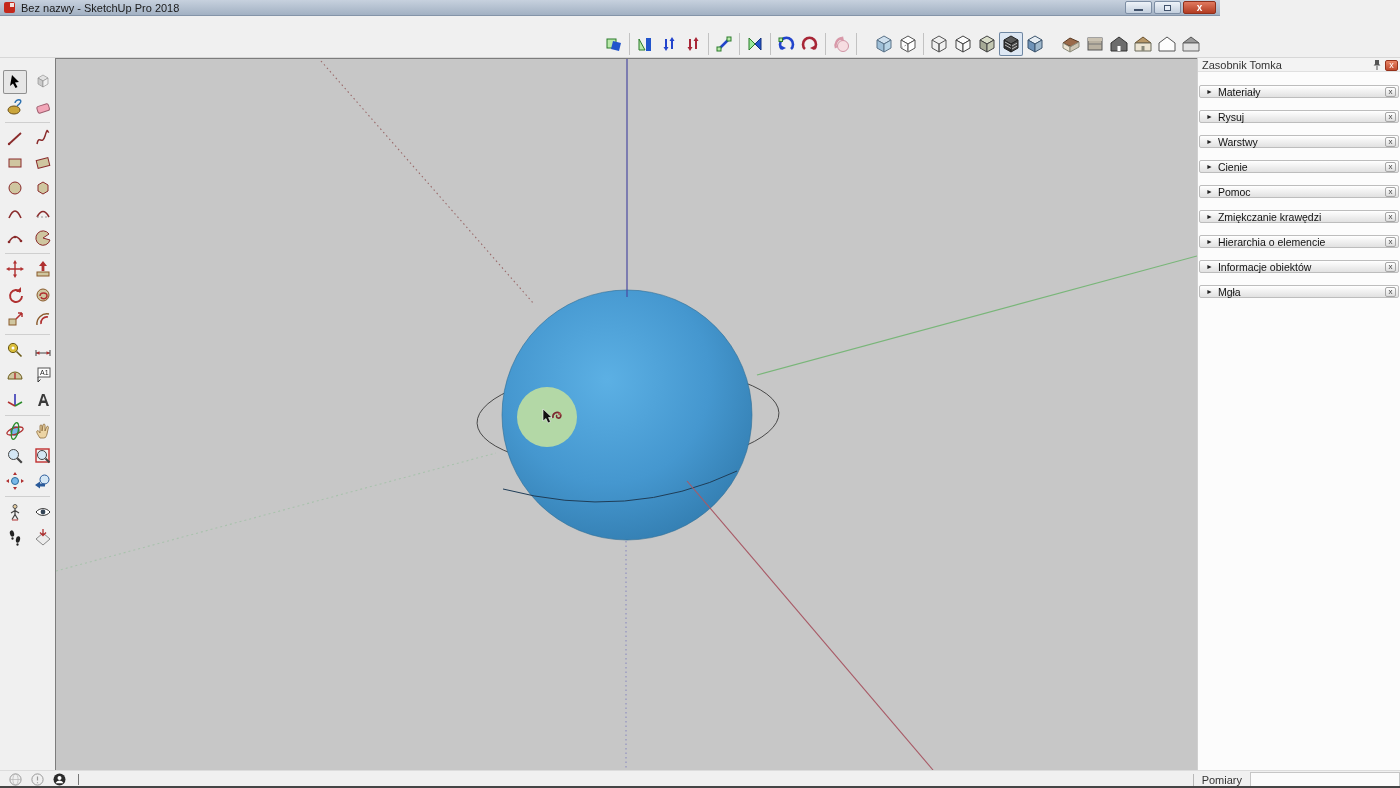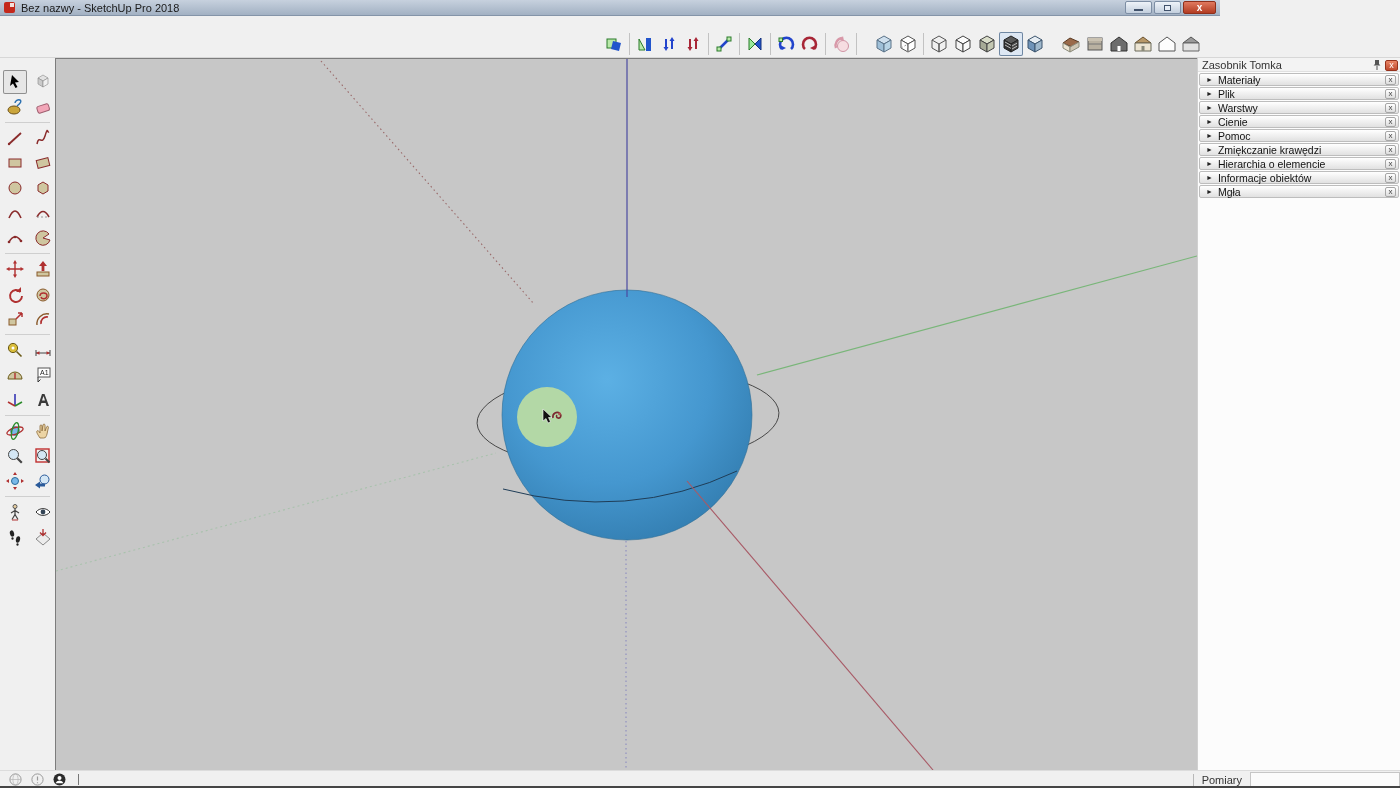--- a/index.html
+++ b/index.html
@@ -49,21 +49,21 @@
   
   .tray { position:absolute; left:1197px; top:58px; width:203px; height:712px; background:#fcfcfc;
     border-left:1px solid #d0d0d0; }
   .tray-title { height:14px; background:#f3f3f3; display:flex; align-items:flex-end; font-size:11px;
     color:#333; padding-left:4px; border-bottom:1px solid #e0e0e0; }
   .tray-title-btns { margin-left:auto; display:flex; align-items:center; gap:3px; padding-right:2px; }
   .tray-close { width:13px; height:11px; background:linear-gradient(#ea8666,#bf4a2e); border:1px solid #96321c;
     border-radius:2px; color:#fff; font-size:9px; line-height:9px; display:flex; align-items:center; justify-content:center; }
   .tray-panels { padding:1px 1px 0 1px; }
   .tray-panel { height:13px; margin-bottom:1px; background:linear-gradient(#ffffff,#e1e1e1);
-    border:1px solid #bdbdbd; border-radius:2px; display:flex; align-items:center; font-size:10.5px; color:#111; }
+    border:1px solid #bdbdbd; border-radius:2px; display:flex; align-items:center; font-size:10.5px; color:#111;margin-top:12px; }
   .tray-arrow { font-size:7px; color:#222; margin:0 5px 0 6px; }
   .tray-x { margin-left:auto; margin-right:2px; width:11px; height:10px; border:1px solid #a6a6a6; border-radius:2px;
     background:linear-gradient(#fff,#ddd); font-size:8px; line-height:8px; color:#444; display:flex; align-items:center; justify-content:center; }
 
   
   .statusbar { position:absolute; left:0; top:770px; width:1400px; height:18px; background:#f0f0f0;
     border-top:1px solid #dcdcdc; display:flex; align-items:center; font-size:11px; color:#333;justify-content:space-between; }
   .sb-icon { margin-left:9px; display:flex; align-items:center; }
   .sb-caret { width:1px; height:11px; background:#777; margin-left:12px; }
   .sb-right { margin-left:auto; display:flex; align-items:center; height:100%; }
@@ -562,21 +562,21 @@
     <div class="tray-panels">
       <div class="tray-panel">
         <span class="tray-arrow">►</span>
         <span>Materiały</span>
         <div class="tray-x">
             <span>x</span>
           </div>
       </div>
       <div class="tray-panel">
         <span class="tray-arrow">►</span>
-        <span>Plik</span>
+        <span>Rysuj</span>
         <div class="tray-x">
             <span>x</span>
           </div>
       </div>
       <div class="tray-panel">
         <span class="tray-arrow">►</span>
         <span>Warstwy</span>
         <div class="tray-x">
             <span>x</span>
           </div>

